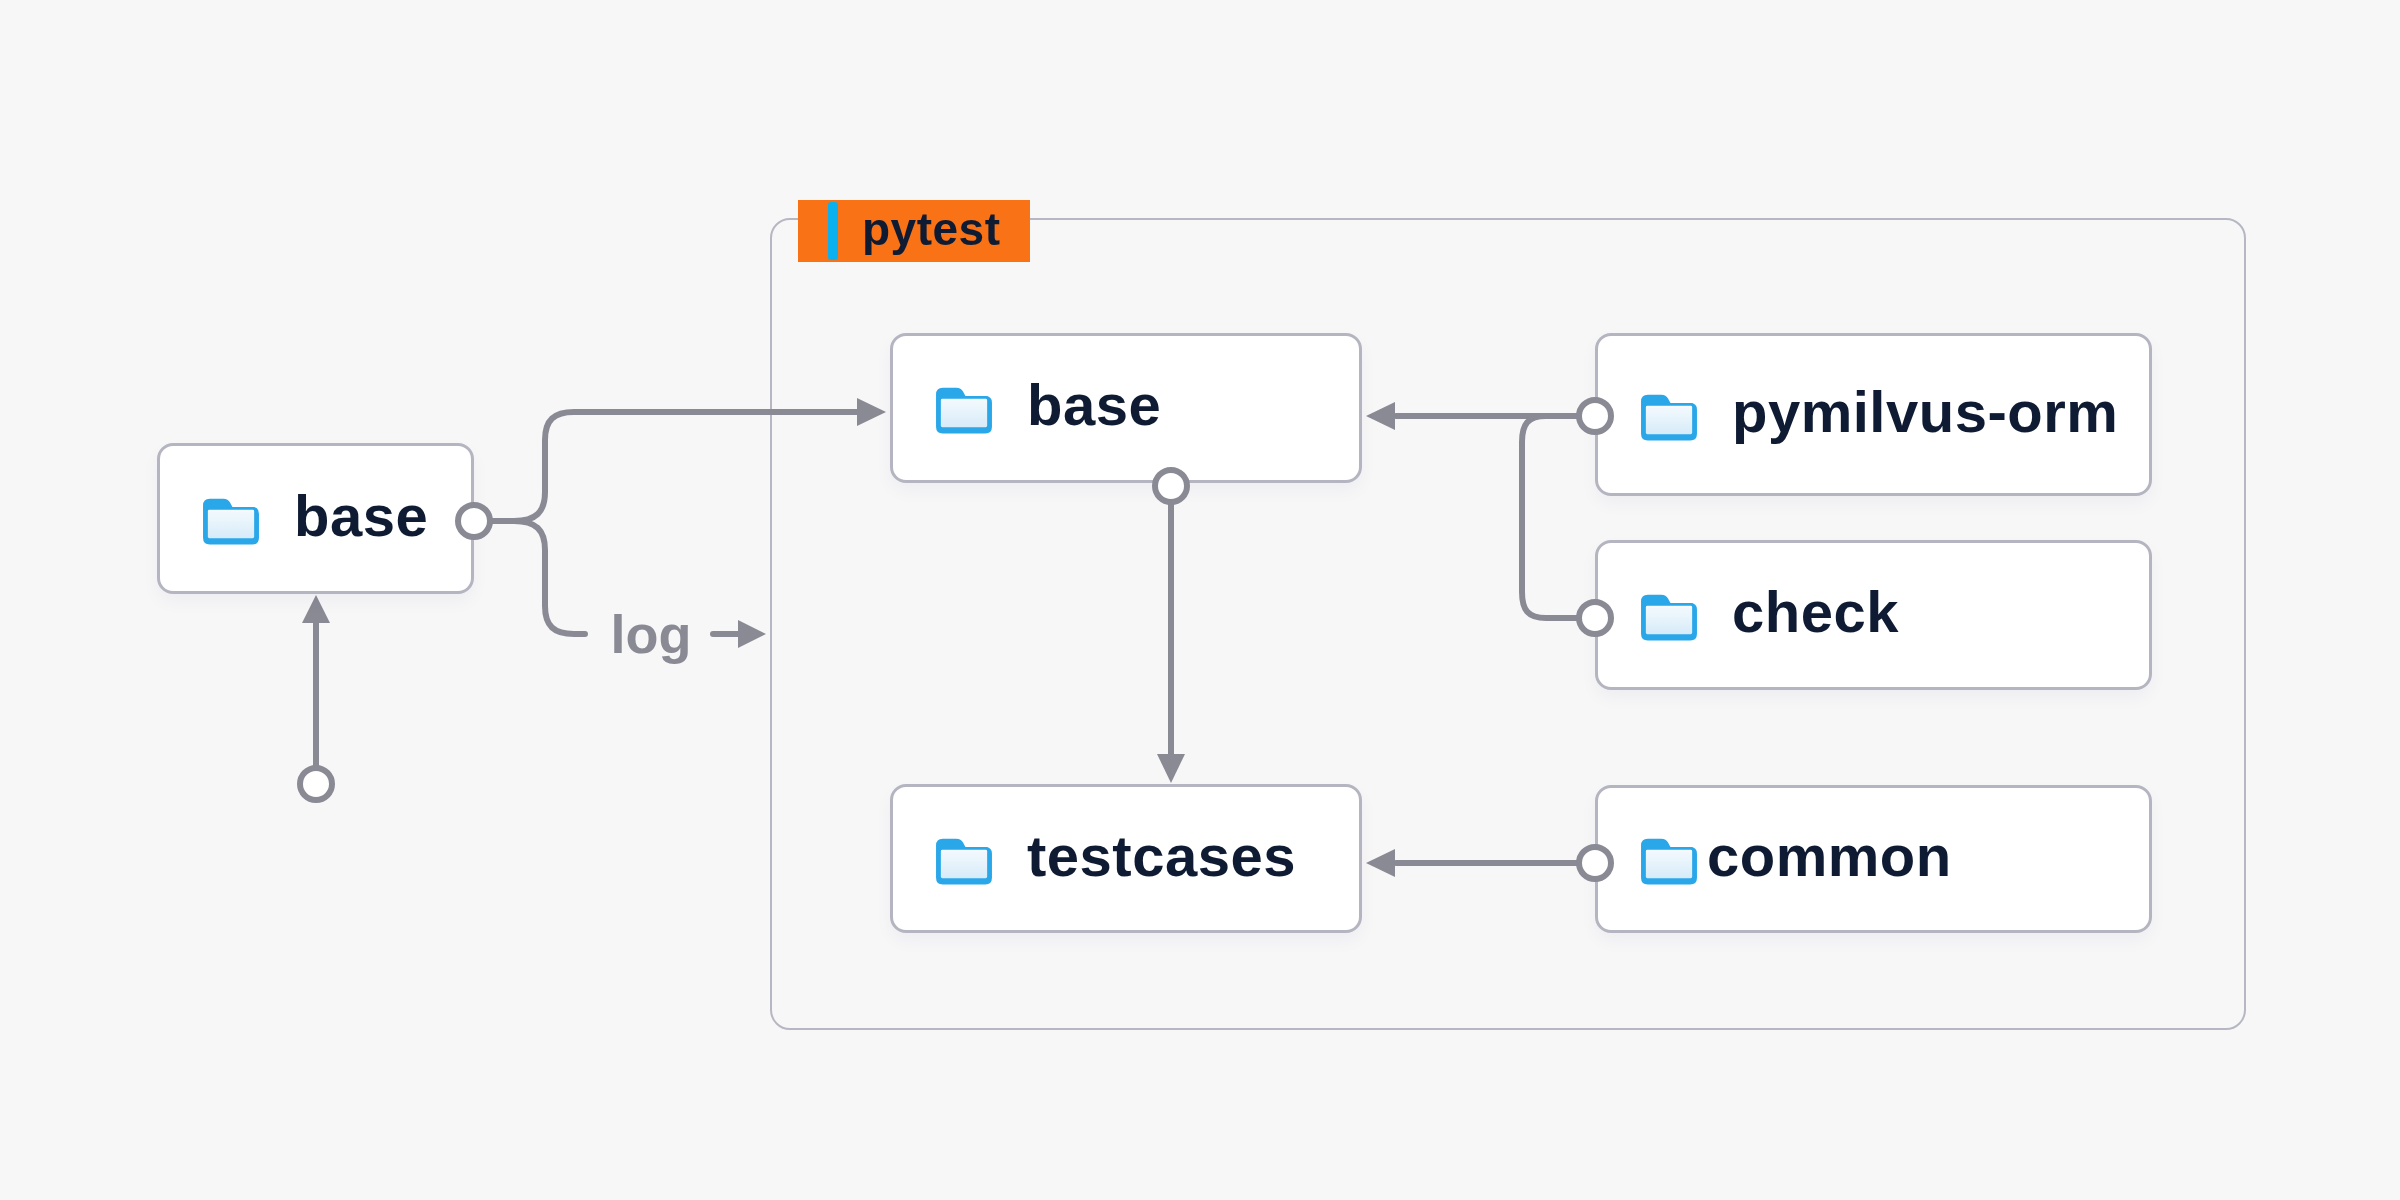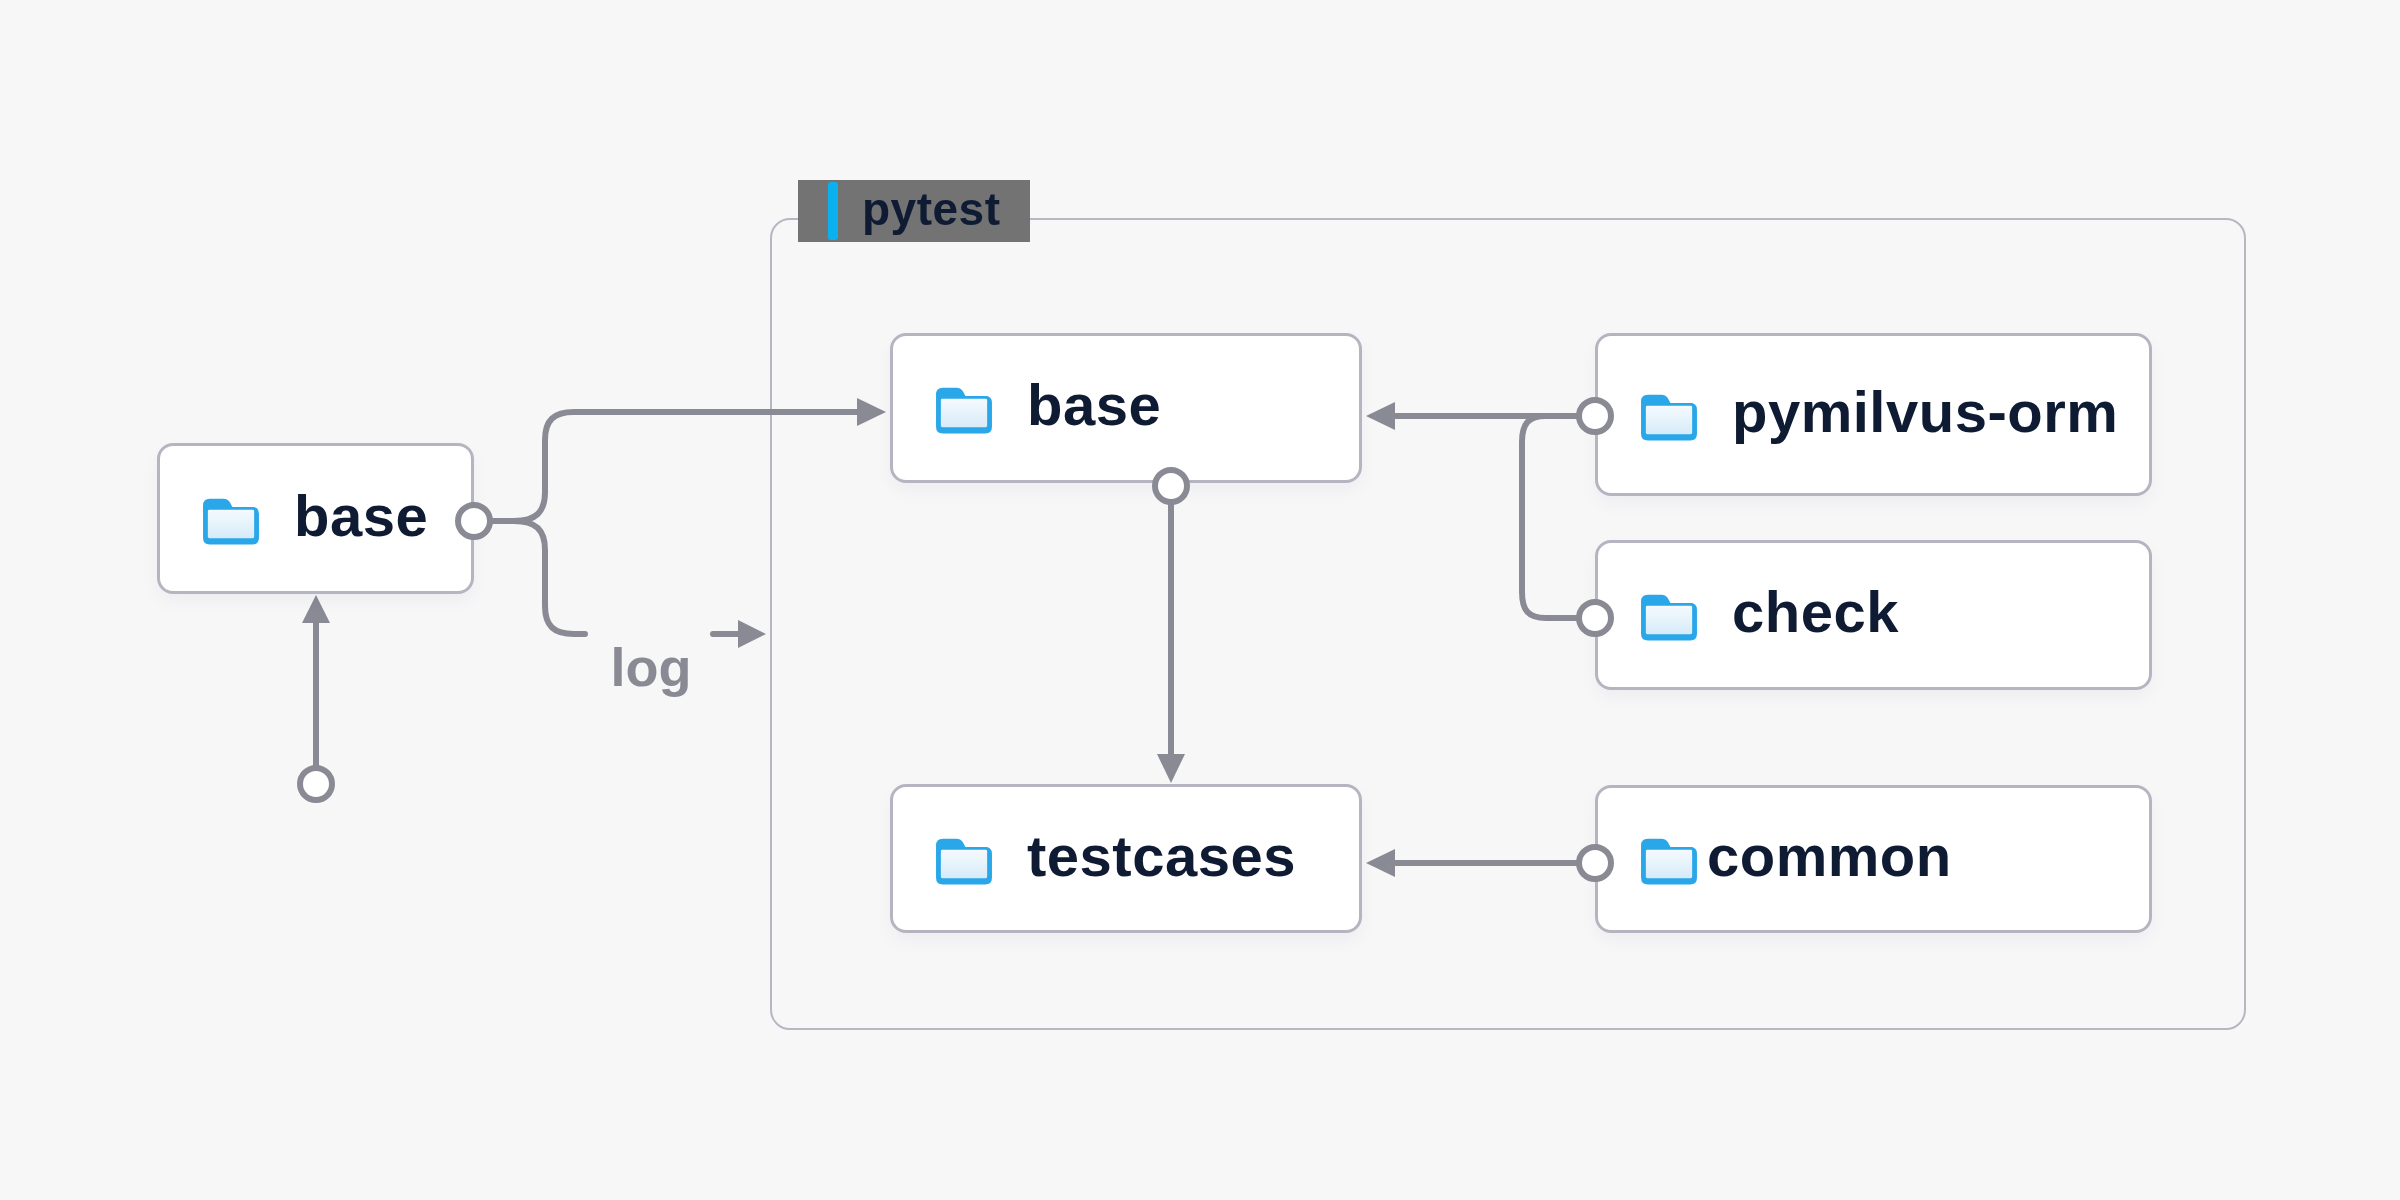--- a/index.html
+++ b/index.html
@@ -24,26 +24,26 @@
     width: 1476px;
     height: 812px;
     border: 2px solid #b7b7c3;
     border-radius: 20px;
     box-sizing: border-box;
     background: transparent;
   }
   .group-label {
     position: absolute;
     left: 798px;
-    top: 180px;
+    top: 200px;
     height: 62px;
     display: flex;
     align-items: center;
     gap: 24px;
-    background: #737373;
+    background: #f97316;
     padding: 0 30px 0 30px;
     z-index: 4;
   }
   .group-label .bar {
     width: 10px;
     height: 58px;
     background: #0ab1ee;
     border-radius: 3px;
     flex: 0 0 auto;
   }
@@ -104,21 +104,20 @@
   .edge-label {
     position: absolute;
     left: 651px;
     top: 634px;
     transform: translate(-50%, -50%);
     font-size: 54px;
     font-weight: 600;
     color: #8a8a95;
     line-height: 1;
     z-index: 3;
-    margin-top: 33px;
   }
 
   .defs-svg { position: absolute; width: 0; height: 0; overflow: hidden; }
 </style>
 </head>
 <body>
 
 <div class="canvas">
 
   <svg class="defs-svg" aria-hidden="true">

